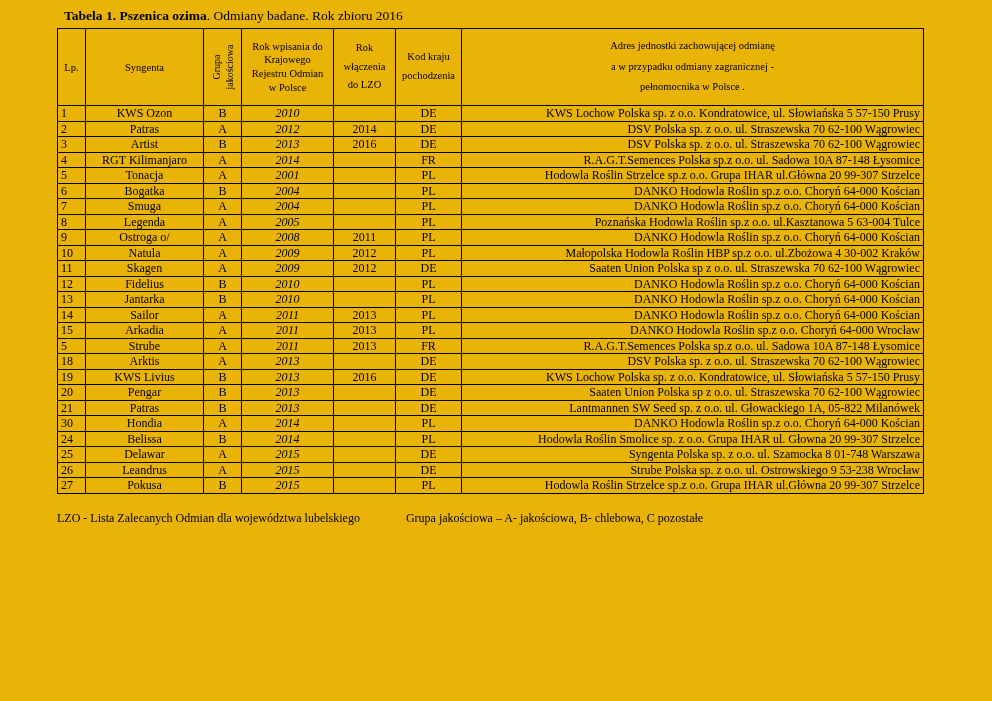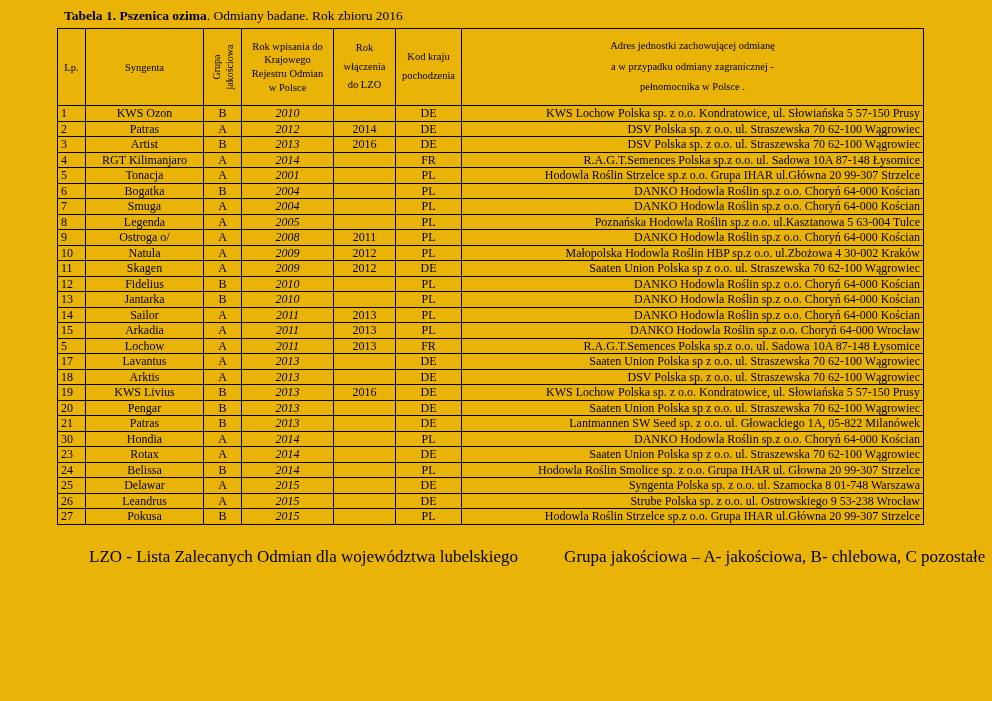--- a/index.html
+++ b/index.html
@@ -76,24 +76,23 @@
   td.cell-odmiana  { text-align: center; padding-left: 6px; font-size: 12.5px; }
   td.cell-grupa    { text-align: center; }
   td.cell-rok1     { text-align: center; font-size: 12.5px; font-style: italic; }
   td.cell-rok2     { text-align: center; font-size: 12.5px; }
   td.cell-kod      { text-align: center; }
   td.cell-adres    { text-align: right; padding-left: 6px; font-size: 10px; }
 
   .footer {
     position: absolute;
     left: 57px;
-    top: 547px;
-    font-size: 17px;
+    top: 511px;
+    font-size: 12px;
     white-space: nowrap;
-    margin-left: 32px;
   }
   .footer .gap { display: inline-block; width: 46px; }
 </style>
 </head>
 <body>
 
 <div class="page">
 
   <div class="title">
     <span class="bold">Tabela 1.  Pszenica ozima</span><span>. Odmiany badane. Rok zbioru 2016</span>
@@ -262,37 +261,28 @@
           <td class="cell-lp">15</td>
           <td class="cell-odmiana">Arkadia</td>
           <td class="cell-grupa">A</td>
           <td class="cell-rok1">2011</td>
           <td class="cell-rok2">2013</td>
           <td class="cell-kod">PL</td>
           <td class="cell-adres">DANKO Hodowla Roślin sp.z o.o. Choryń  64-000 Wrocław</td>
         </tr>
         <tr>
           <td class="cell-lp">5</td>
-          <td class="cell-odmiana">Lochow</td>
+          <td class="cell-odmiana">Strube</td>
           <td class="cell-grupa">A</td>
           <td class="cell-rok1">2011</td>
           <td class="cell-rok2">2013</td>
           <td class="cell-kod">FR</td>
           <td class="cell-adres">R.A.G.T.Semences Polska sp.z o.o.  ul. Sadowa 10A  87-148 Łysomice</td>
         </tr>
         <tr>
-          <td class="cell-lp">17</td>
-          <td class="cell-odmiana">Lavantus</td>
-          <td class="cell-grupa">A</td>
-          <td class="cell-rok1">2013</td>
-          <td class="cell-rok2"></td>
-          <td class="cell-kod">DE</td>
-          <td class="cell-adres">Saaten Union Polska sp z o.o. ul. Straszewska 70 62-100 Wągrowiec</td>
-        </tr>
-        <tr>
           <td class="cell-lp">18</td>
           <td class="cell-odmiana">Arktis</td>
           <td class="cell-grupa">A</td>
           <td class="cell-rok1">2013</td>
           <td class="cell-rok2"></td>
           <td class="cell-kod">DE</td>
           <td class="cell-adres">DSV Polska sp. z o.o. ul. Straszewska 70 62-100 Wągrowiec</td>
         </tr>
         <tr>
           <td class="cell-lp">19</td>
@@ -322,29 +312,20 @@
           <td class="cell-adres">Lantmannen SW Seed  sp. z o.o. ul. Głowackiego 1A, 05-822 Milanówek</td>
         </tr>
         <tr>
           <td class="cell-lp">30</td>
           <td class="cell-odmiana">Hondia</td>
           <td class="cell-grupa">A</td>
           <td class="cell-rok1">2014</td>
           <td class="cell-rok2"></td>
           <td class="cell-kod">PL</td>
           <td class="cell-adres">DANKO Hodowla Roślin sp.z o.o. Choryń  64-000 Kościan</td>
-        </tr>
-        <tr>
-          <td class="cell-lp">23</td>
-          <td class="cell-odmiana">Rotax</td>
-          <td class="cell-grupa">A</td>
-          <td class="cell-rok1">2014</td>
-          <td class="cell-rok2"></td>
-          <td class="cell-kod">DE</td>
-          <td class="cell-adres">Saaten Union Polska sp z o.o. ul. Straszewska 70 62-100 Wągrowiec</td>
         </tr>
         <tr>
           <td class="cell-lp">24</td>
           <td class="cell-odmiana">Belissa</td>
           <td class="cell-grupa">B</td>
           <td class="cell-rok1">2014</td>
           <td class="cell-rok2"></td>
           <td class="cell-kod">PL</td>
           <td class="cell-adres">Hodowla Roślin Smolice sp. z o.o. Grupa IHAR ul. Głowna 20 99-307 Strzelce</td>
         </tr>

